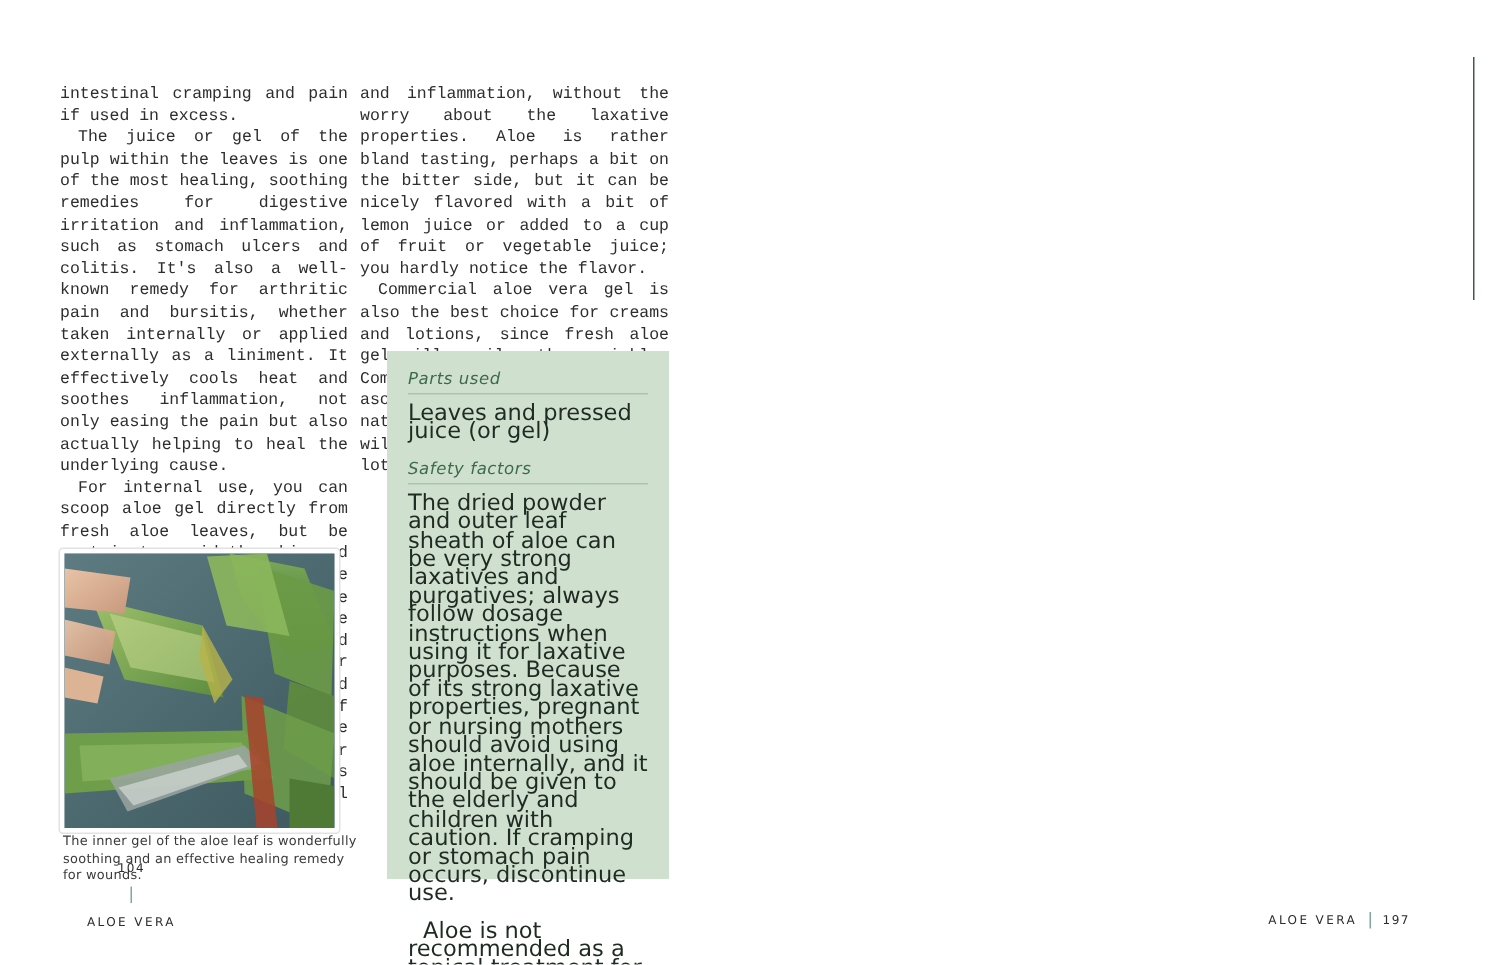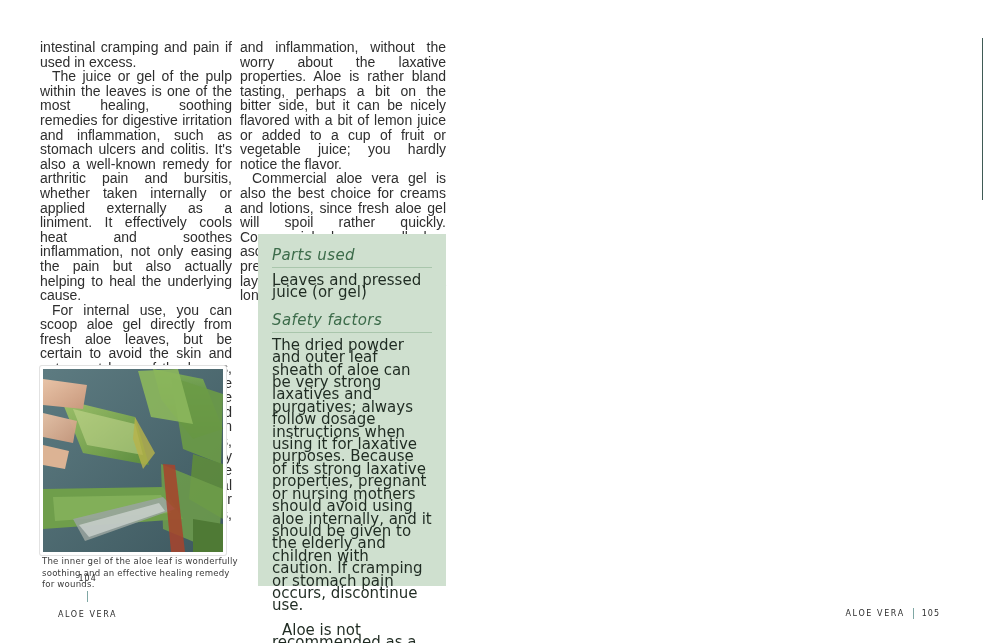--- a/index.html
+++ b/index.html
@@ -29,24 +29,25 @@
   #page-left{left:18px;width:452px;}
   #page-right{left:530px;width:452px;}
 
   .page-body{position:absolute;}
 
   
   #col-a{left:22px;top:40px;width:192px;}
   #col-b{left:222px;top:40px;width:206px;}
 
   .bodytext{
-    font-family:Liberation Sans, sans-serif;
-    font-size:14px;line-height:14.6px;color:#2e2e2e;
+    font-family:Liberation Mono, monospace;
+    font-size:11px;line-height:14.6px;color:#2e2e2e;
     text-align:justify;
     hyphens:none;
+    margin-top:16px;
   }
   .bodytext p{margin:0;}
   .bodytext p + p{text-indent:12px;}
 
   
   #photo-leaf{
     position:absolute;left:22px;top:366px;width:180px;height:183px;
     border:3px solid #ffffff;
     box-shadow:0 0 0 1px #e2e2e2;
     overflow:hidden;border-radius:2px;
@@ -59,21 +60,21 @@
     letter-spacing:.2px;
   }
 
   
   #facts{
     position:absolute;left:240px;top:234px;width:188px;height:352px;
     background:#cfe0cf;padding:12px 14px 14px 14px;box-sizing:border-box;
   }
   .facts-h{
     font-family:"DejaVu Sans", sans-serif;
-    font-size:15px;color:#3c6b4a;letter-spacing:.4px;
+    font-size:11px;color:#3c6b4a;letter-spacing:.4px;
     border-bottom:1px solid #a9c6ac;padding-bottom:3px;margin-bottom:6px;
     font-style:italic;
   }
   .facts-p{
     font-family:"DejaVu Sans", sans-serif;
     font-size:15px;line-height:12.4px;color:#1f2b22;margin:0 0 12px 0;
   }
   .facts-p.tight{margin-bottom:0;}
   .facts-p.ind + .facts-p.ind{text-indent:10px;margin-top:0;}
 
@@ -182,17 +183,17 @@
       <span class="fdiv"></span>
       <span>ALOE VERA</span>
     </div>
   </div>
 
   <div class="page" id="page-right">
 
     <div class="footer" id="footer-right">
       <span>ALOE VERA</span>
       <span class="fdiv"></span>
-      <span class="fnum">105</span>
+      <span class="fnum">197</span>
     </div>
   </div>
 
 </div>
 
 </body></html>

